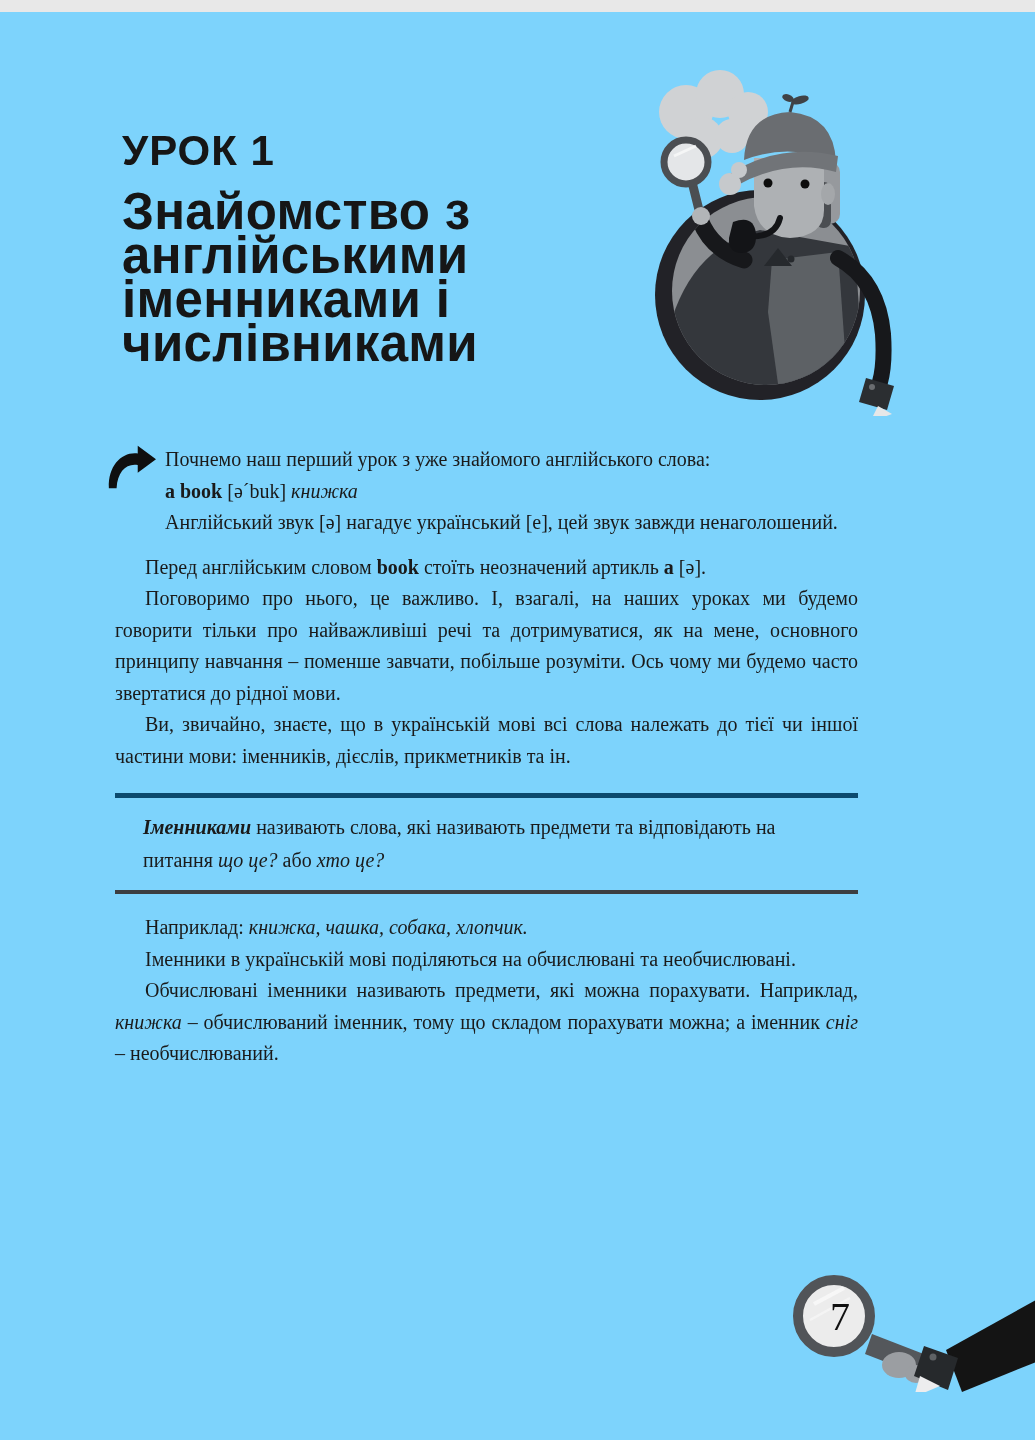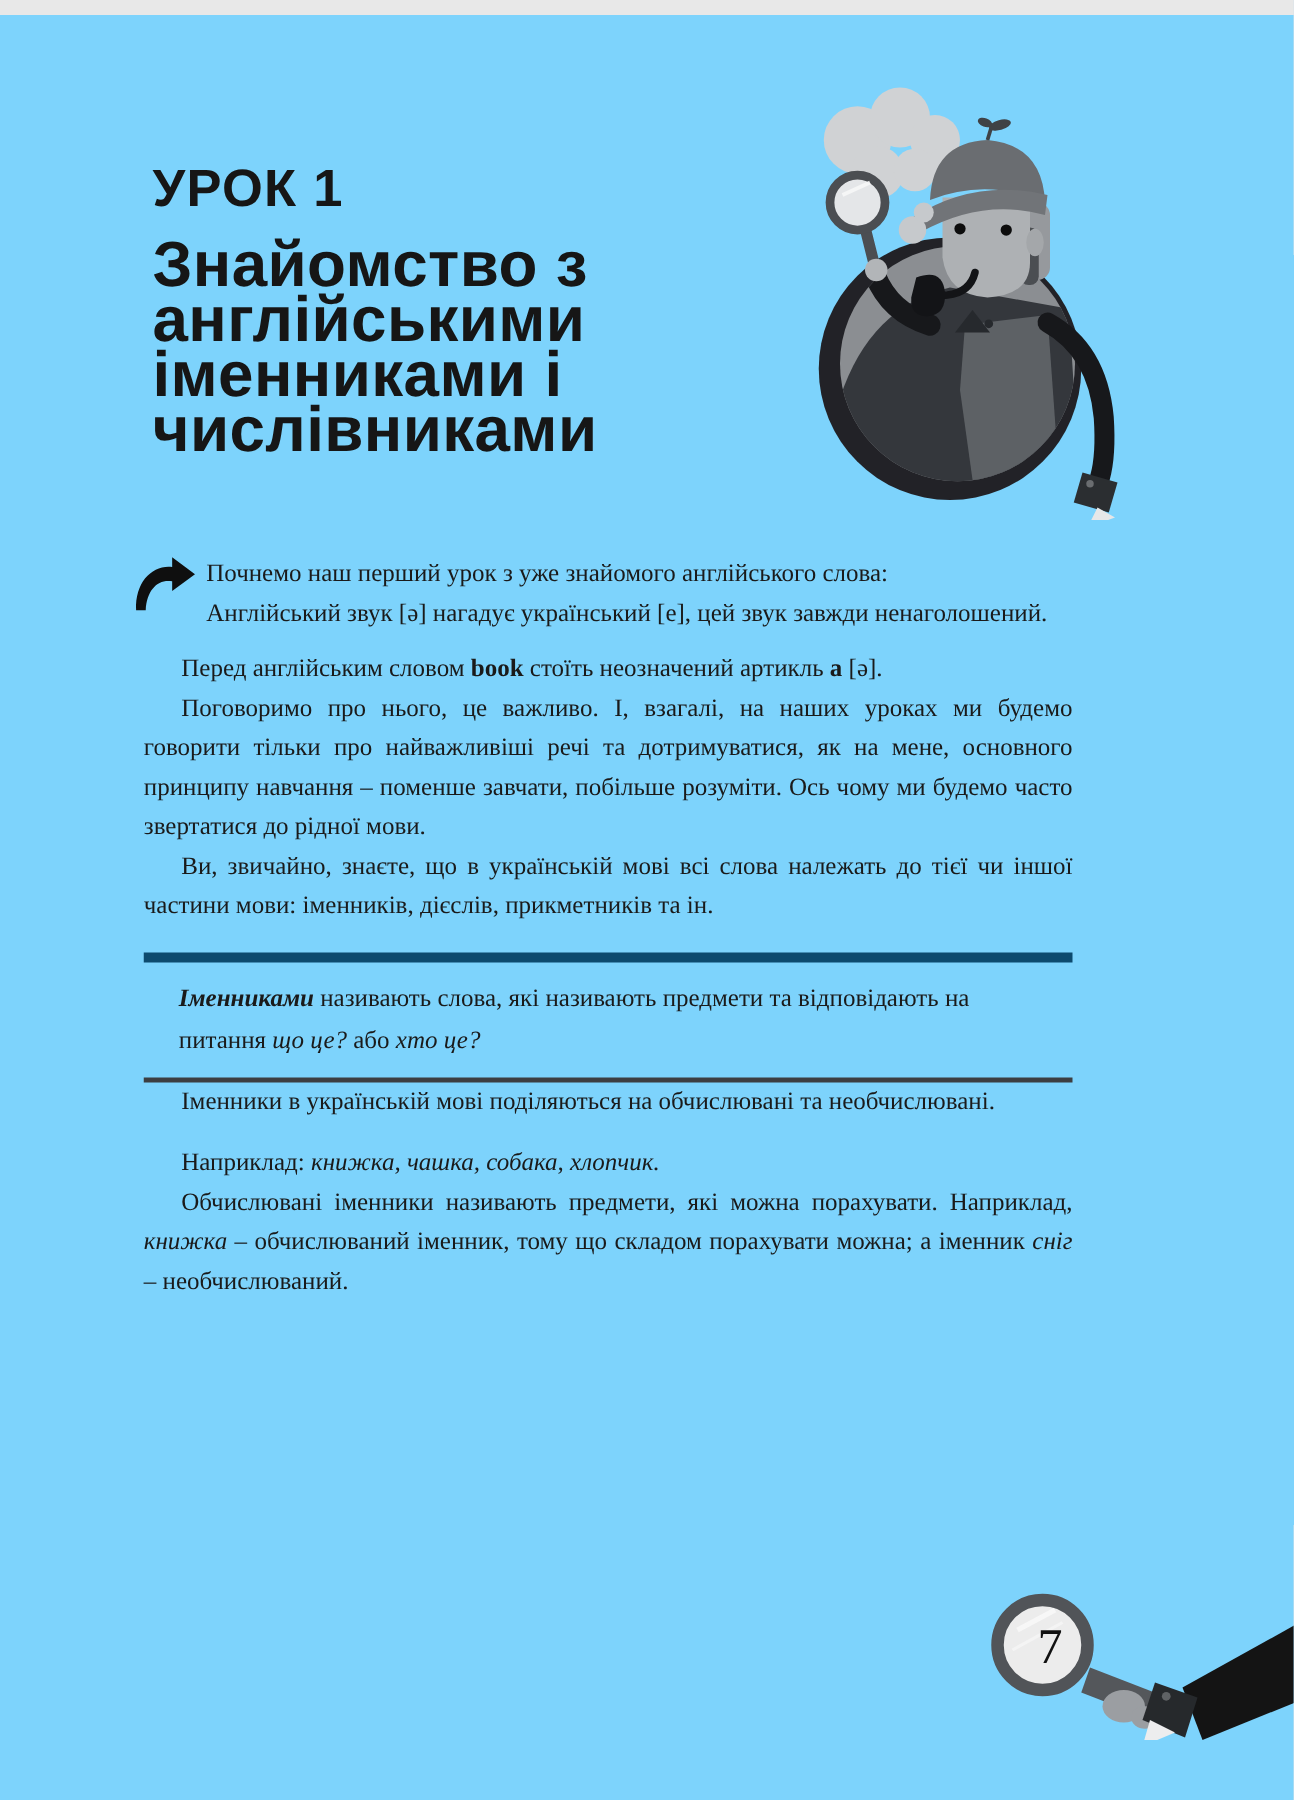--- a/index.html
+++ b/index.html
@@ -30,21 +30,21 @@
     text-align:justify;
   }
   .content p{margin:0;}
   .intro{position:relative;margin-left:50px;}
   .arrow-marker{position:absolute;left:-59px;top:1px;width:50px;height:44px;}
   .example-line{margin-left:52px;text-align:left;}
   .para{text-indent:30px;}
   .p-gap{margin-top:13px !important;}
   .defbox{
     margin-top:21px;
-    border-top:8px solid #0c4a6e;
+    border-top:5px solid #0c4a6e;
     border-bottom:4px solid #3c3e41;
     padding:13px 10px 13px 28px;
     text-align:left;line-height:33px;
   }
   .after-box{margin-top:18px !important;}
   
   .footer-mag{position:absolute;left:786px;top:1252px;width:250px;height:128px;}
   .footer-mag svg{width:100%;height:100%;display:block;}
   .page-number{
     position:absolute;left:810px;top:1281px;width:60px;height:48px;
@@ -125,31 +125,32 @@
     </svg>
   </div>
 
   <div class="content">
 
     <div class="intro">
       <svg class="arrow-marker" viewBox="0 0 52 44" xmlns="http://www.w3.org/2000/svg">
         <path d="M3 44 C2 20 17 6 33 8 L33 0 L52 14 L33 28 L33 20 C21 18 12 27 11 44 Z" fill="#0f0f0f"></path>
       </svg>
       <p><span>Почнемо наш перший урок з уже знайомого англійського слова:</span></p>
+      <p class="example-line"><span style="font-weight: bold;">a book</span><span> [ə´buk] </span><span style="font-style: italic;">книжка</span></p>
       <p><span>Англійський звук [ə] нагадує український [е], цей звук завжди ненаголошений.</span></p>
     </div>
 
     <p class="para p-gap"><span>Перед англійським словом </span><span style="font-weight: bold;">book</span><span> стоїть неозначений артикль </span><span style="font-weight: bold;">a</span><span> [ə].</span></p>
     <p class="para"><span>Поговоримо про нього, це важливо. І, взагалі, на наших уроках ми будемо говорити тільки про найважливіші речі та дотримуватися, як на мене, основного принципу навчання – поменше завчати, побільше розуміти. Ось чому ми будемо часто звертатися до рідної мови.</span></p>
     <p class="para"><span>Ви, звичайно, знаєте, що в українській мові всі слова належать до тієї чи іншої частини мови: іменників, дієслів, прикметників та ін.</span></p>
 
     <div class="defbox"><span style="font-weight: bold; font-style: italic;">Іменниками</span><span> називають слова, які називають предмети та відповідають на питання </span><span style="font-style: italic;">що це?</span><span> або </span><span style="font-style: italic;">хто це?</span></div>
 
+    <p class="para after-box"><span>Наприклад: </span><span style="font-style: italic;">книжка, чашка, собака, хлопчик.</span></p>
     <p class="para"><span>Іменники в українській мові поділяються на обчислювані та необчислювані.</span></p>
-    <p class="para after-box"><span>Наприклад: </span><span style="font-style: italic;">книжка, чашка, собака, хлопчик.</span></p>
     <p class="para"><span>Обчислювані іменники називають предмети, які можна порахувати. Наприклад, </span><span style="font-style: italic;">книжка</span><span> – обчислюваний іменник, тому що складом порахувати можна; а іменник </span><span style="font-style: italic;">сніг</span><span> – необчислюваний.</span></p>
   </div>
 
   <div class="footer-mag">
     <svg viewBox="0 0 250 128" xmlns="http://www.w3.org/2000/svg" aria-hidden="true">
       <path d="M160 86 L250 36 L250 98 L176 128 Z" fill="#141414"></path>
       <path d="M86 70 L148 94 L141 114 L79 90 Z" fill="#54575b"></path>
       <ellipse cx="113" cy="101" rx="17" ry="13" fill="#9b9ea2"></ellipse>
       <ellipse cx="130" cy="110" rx="11" ry="9" fill="#9b9ea2"></ellipse>
       <path d="M138 82 L172 94 L162 126 L128 112 Z" fill="#26292c"></path>

